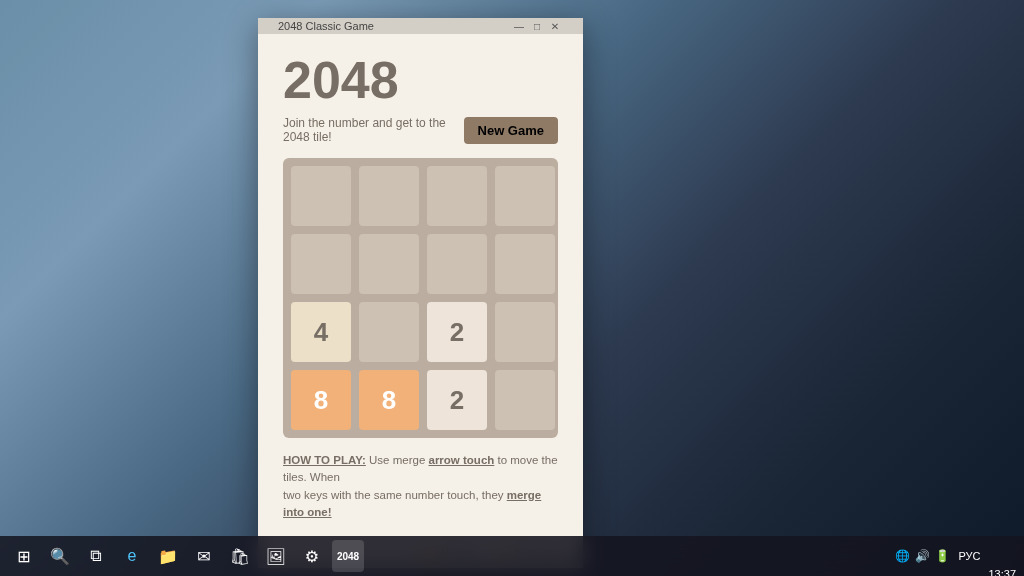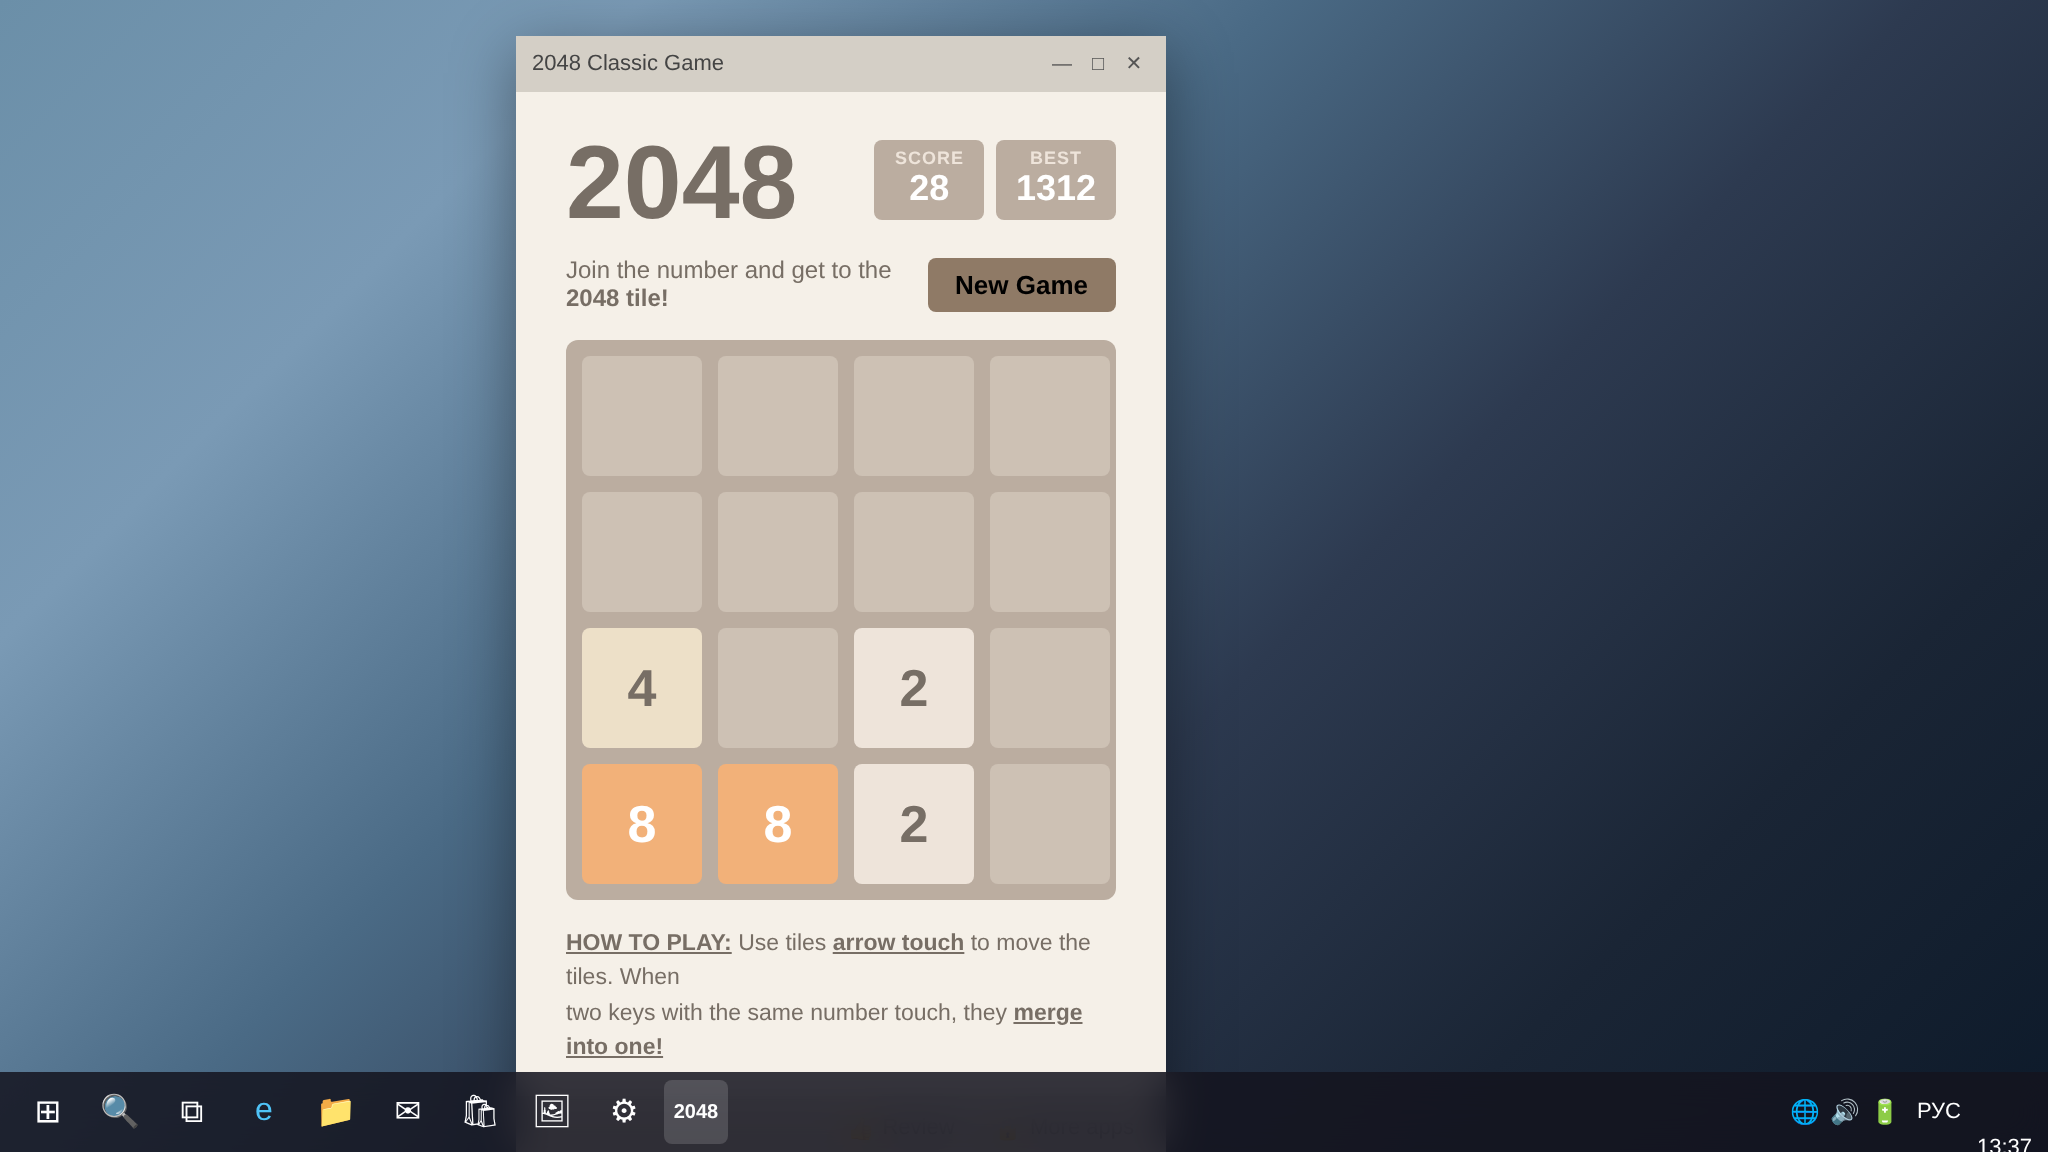--- a/index.html
+++ b/index.html
@@ -75,25 +75,25 @@
       left: 258px;
       width: 325px;
       background: #f5f0e8;
       border-radius: 0;
       box-shadow: 0 8px 30px rgba(0,0,0,0.4);
       z-index: 50;
     }
 
     .window-titlebar {
       background: #d4cfc6;
-      height: 28px;
+      height: 16px;
       display: flex;
       align-items: center;
       justify-content: space-between;
-      padding: 0 8px;
+      padding: 0 20px;
       font-size: 12px;
       color: #333;
       user-select: none;
     }
 
     .window-title {
       font-size: 11px;
       color: #444;
     }
 
@@ -170,21 +170,21 @@
       justify-content: space-between;
       margin-bottom: 14px;
     }
 
     .subtitle-text {
       font-size: 12px;
       color: #776e65;
     }
 
     .subtitle-text strong {
-      font-weight: 700;
+      font-weight: 400;
       text-align: right;
     }
 
     .new-game-btn {
       background: #8f7a66;
       color: #000000;
       border: none;
       border-radius: 4px;
       padding: 6px 14px;
       font-size: 13px;
@@ -298,30 +298,20 @@
         <div class="win-btn">—</div>
         <div class="win-btn">□</div>
         <div class="win-btn close">✕</div>
       </div>
     </div>
 
     <div class="game-content">
 
       <div class="game-header">
         <div class="game-title">2048</div>
-        <div class="score-boxes">
-          <div class="score-box">
-            <div class="score-label">SCORE</div>
-            <div class="score-value">28</div>
-          </div>
-          <div class="score-box">
-            <div class="score-label">BEST</div>
-            <div class="score-value">1312</div>
-          </div>
-        </div>
       </div>
 
       <div class="game-subtitle">
         <div class="subtitle-text">
           <span>Join the number and get to the </span><strong>2048 tile!</strong>
         </div>
         <button class="new-game-btn">New Game</button>
       </div>
 
       <div class="game-board">
@@ -342,21 +332,21 @@
         <div class="tile tile-empty"></div>
 
         <div class="tile tile-8">8</div>
         <div class="tile tile-8">8</div>
         <div class="tile tile-2">2</div>
         <div class="tile tile-empty"></div>
       </div>
 
       <div class="how-to-play">
         <strong>HOW TO PLAY:</strong>
-        <span> Use tiles </span><strong>arrow touch</strong><span> to move the tiles. When</span><br>
+        <span> Use merge </span><strong>arrow touch</strong><span> to move the tiles. When</span><br>
         <span>two keys with the same number touch, they </span><strong>merge into one!</strong>
       </div>
 
     </div>
 
     <div class="window-footer">
       <div class="footer-link">
         <span>👍</span>
         <span>Review</span>
       </div>

